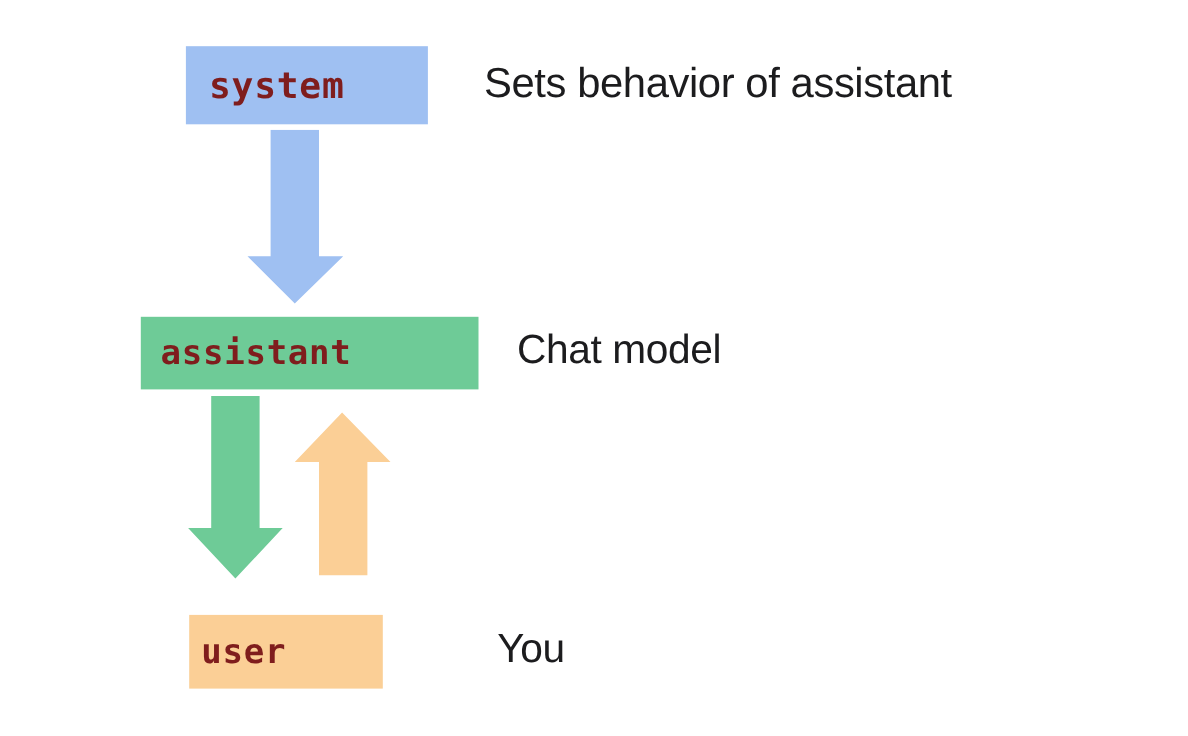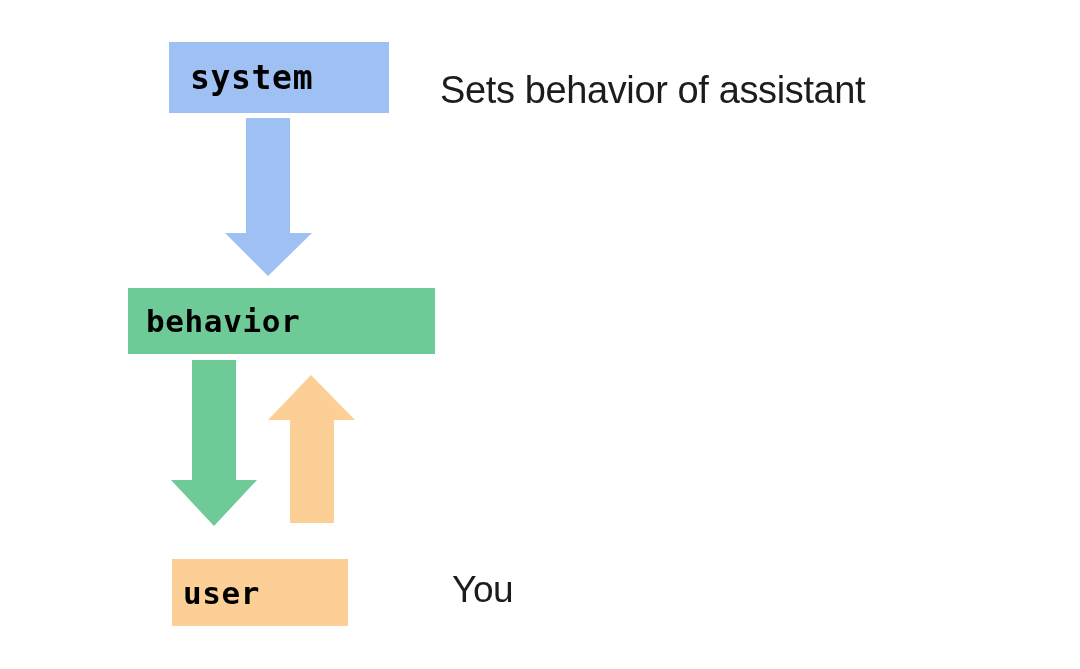--- a/index.html
+++ b/index.html
@@ -23,21 +23,21 @@
   
   .role-box {
     position: absolute;
     display: flex;
     align-items: center;
     box-sizing: border-box;
   }
   .role-label {
     font-family: "DejaVu Sans Mono", "Liberation Mono", monospace;
     font-weight: bold;
-    color: #000000;
+    color: #7f1d1d;
     letter-spacing: 0.02em;
     white-space: nowrap;
   }
 
   #box-system {
     left: 169px;
     top: 42px;
     width: 220px;
     height: 71px;
     background: #9fc0f2;
@@ -67,21 +67,21 @@
 
   
   .desc {
     position: absolute;
     font-family: "Liberation Sans", sans-serif;
     font-weight: 400;
     color: #1c1c1e;
     white-space: nowrap;
     letter-spacing: -0.01em;
   }
-  #desc-system    { left: 440px; top: 69px;  font-size: 38px; }
+  #desc-system    { left: 440px; top: 55px;  font-size: 38px; }
   #desc-assistant { left: 470px; top: 297px; font-size: 37px; }
   #desc-user      { left: 452px; top: 569px; font-size: 37px; }
 
   
   .arrow-svg {
     position: absolute;
     display: block;
   }
   #arrow-system-to-assistant { left: 222px; top: 118px;  width: 93px;  height: 160px; }
   #arrow-assistant-to-user   { left: 169px; top: 360px;  width: 90px;  height: 168px; }
@@ -95,22 +95,23 @@
   <div class="role-box" id="box-system">
     <span class="role-label">system</span>
   </div>
   <div class="desc" id="desc-system">Sets behavior of assistant</div>
 
   <svg class="arrow-svg" id="arrow-system-to-assistant" viewBox="0 0 93 160" preserveAspectRatio="none">
     <polygon points="24,0 68,0 68,115 90,115 46,158 3,115 24,115" fill="#9fc0f2"></polygon>
   </svg>
 
   <div class="role-box" id="box-assistant">
-    <span class="role-label">behavior</span>
+    <span class="role-label">assistant</span>
   </div>
+  <div class="desc" id="desc-assistant">Chat model</div>
 
   <svg class="arrow-svg" id="arrow-assistant-to-user" viewBox="0 0 90 168" preserveAspectRatio="none">
     <polygon points="23,0 67,0 67,120 88,120 45,166 2,120 23,120" fill="#6ecb97"></polygon>
   </svg>
 
   <svg class="arrow-svg" id="arrow-user-to-assistant" viewBox="0 0 93 152" preserveAspectRatio="none">
     <polygon points="46,2 90,47 69,47 69,150 25,150 25,47 3,47" fill="#fbcf96"></polygon>
   </svg>
 
   <div class="role-box" id="box-user">

